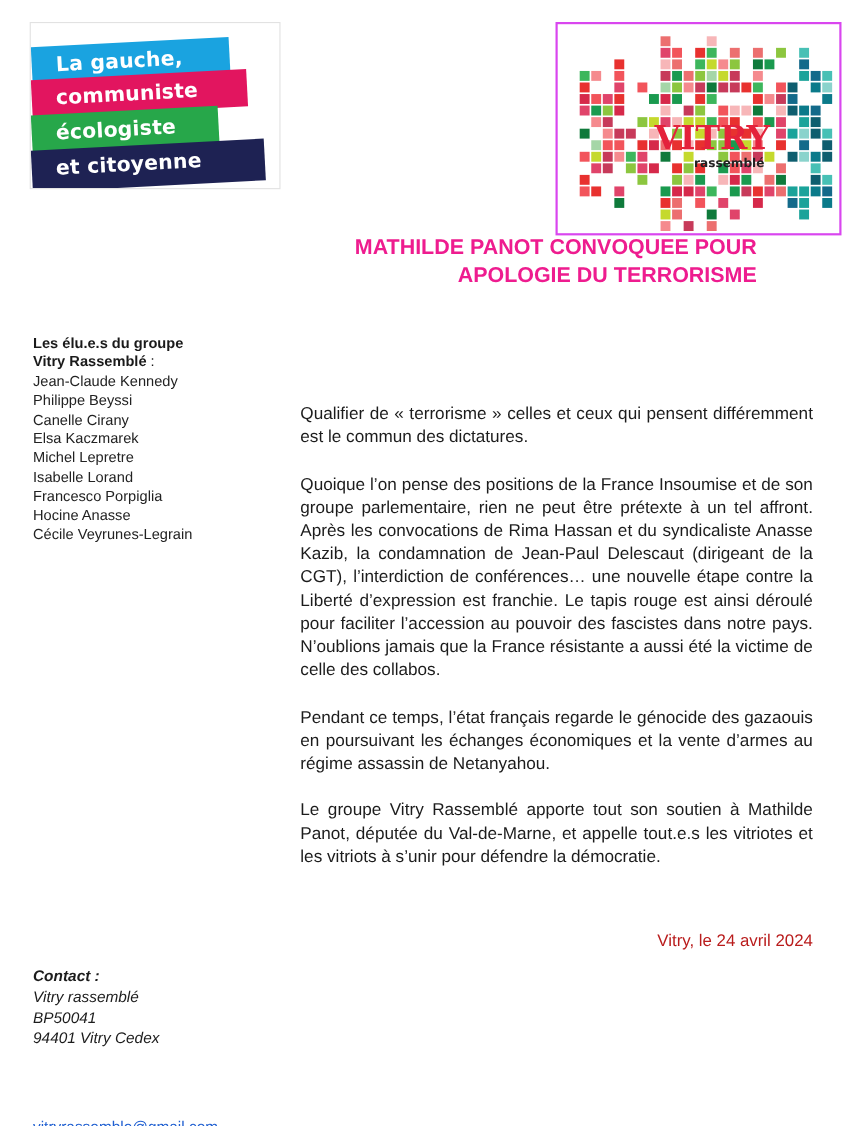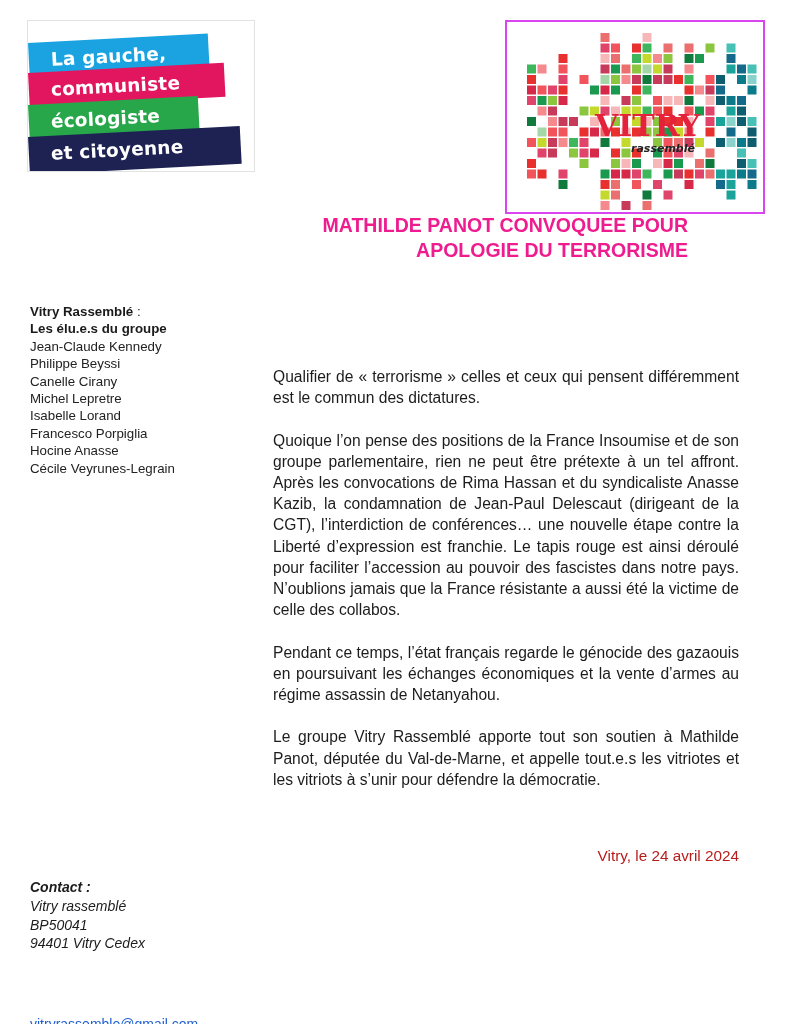--- a/index.html
+++ b/index.html
@@ -17,21 +17,21 @@
   .band.b3 { left: 0; top: 84px; width: 170px; height: 34px; transform: rotate(-3deg); transform-origin: left top; padding-top: 4px; box-sizing: border-box; }
   .band.b4 { left: 0; top: 116px; width: 212px; height: 38px; transform: rotate(-3deg); transform-origin: left top; padding-top: 4px; box-sizing: border-box; }
 
   
   .logo-right { position: absolute; left: 505px; top: 20px; width: 256px; height: 190px;
                 border: 2px solid #d946ef; background: #fff; overflow: hidden; }
   .logo-right svg { position: absolute; left: 0; top: 0; }
   .vitry-word { position: absolute; left: 88px; top: 86px; font-family: "DejaVu Serif", serif;
                 font-weight: bold; font-size: 30px; color: #e4223b; letter-spacing: 0px; background: rgba(255,255,255,0.0); }
   .vitry-sub { position: absolute; left: 124px; top: 120px; font-family: "DejaVu Sans", sans-serif;
-               font-style: italic; font-weight: bold; font-size: 11px; color: #222; }
+               font-weight: bold; font-size: 11px; color: #222; }
 
   
   .title { position: absolute; left: 236px; top: 213px; width: 452px; text-align: right;
            color: #ee1c8f; font-weight: bold; font-size: 19.5px; line-height: 25px; }
 
   
   .sidebar { position: absolute; left: 30px; top: 303px; width: 200px; font-size: 13.3px; line-height: 17.4px; }
   .sidebar .head { font-weight: bold; }
   .sidebar .member { color: #222; }
 
@@ -269,25 +269,26 @@
   <div class="vitry-word">VITRY</div>
   <div class="vitry-sub">rassemblé</div>
 </div>
 
 <div class="title">
   <div>MATHILDE PANOT CONVOQUEE POUR</div>
   <div>APOLOGIE DU TERRORISME</div>
 </div>
 
 <div class="sidebar">
+  <div class="head">Les élu.e.s du groupe</div>
   <div class="head"><span>Vitry Rassemblé</span><span style="font-weight:normal"> :</span></div>
-  <div class="head">Les élu.e.s du groupe</div>
   <div class="member">Jean-Claude Kennedy</div>
   <div class="member">Philippe Beyssi</div>
   <div class="member">Canelle Cirany</div>
+  <div class="member">Elsa Kaczmarek</div>
   <div class="member">Michel Lepretre</div>
   <div class="member">Isabelle Lorand</div>
   <div class="member">Francesco Porpiglia</div>
   <div class="member">Hocine Anasse</div>
   <div class="member">Cécile Veyrunes-Legrain</div>
 </div>
 
 <div class="body-text">
   <p>Qualifier de « terrorisme » celles et ceux qui pensent différemment est le commun des dictatures.</p>
   <p>Quoique l’on pense des positions de la France Insoumise et de son groupe parlementaire, rien ne peut être prétexte à un tel affront. Après les convocations de Rima Hassan et du syndicaliste Anasse Kazib, la condamnation de Jean-Paul Delescaut (dirigeant de la CGT), l’interdiction de conférences… une nouvelle étape contre la Liberté d’expression est franchie. Le tapis rouge est ainsi déroulé pour faciliter l’accession au pouvoir des fascistes dans notre pays. N’oublions jamais que la France résistante a aussi été la victime de celle des collabos.</p>

